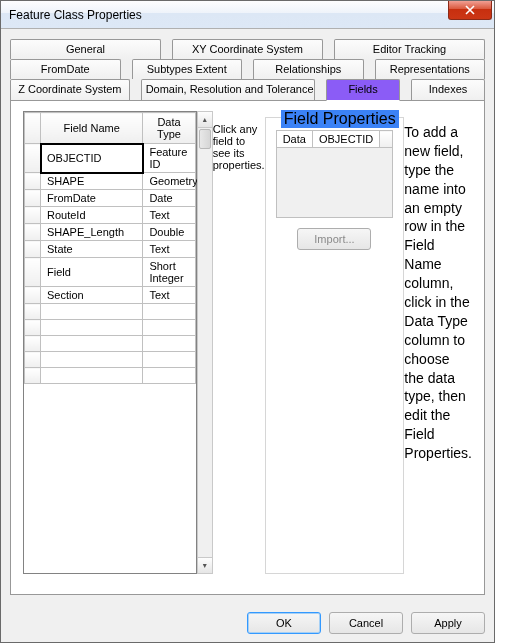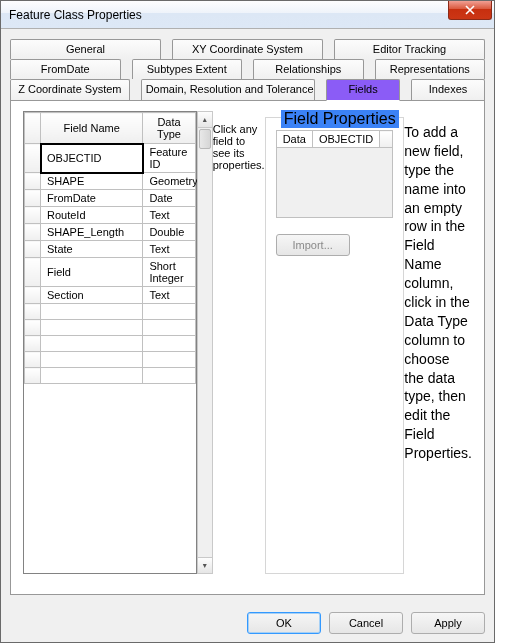--- a/index.html
+++ b/index.html
@@ -45,21 +45,21 @@
 
   .fieldprops { margin-top: 6px; border: 1px solid #d6d6d6; position: relative; padding: 12px 10px 10px 10px; width: 360px; }
   .fieldprops .legend { position: absolute; top: -8px; left: 15px; background: #3b82f6; padding: 0 3px; font-size: 16px; }
   .fp-grid { border: 1px solid #a3a3a3; border-collapse: collapse; width: 100%; background: #fff; }
   .fp-grid td { border: 1px solid #c0c0c0; padding: 2px 6px; height: 16px; font-size: 11px; }
   .fp-grid td.k { width: 170px; }
   .fp-grid td.v { }
   .fp-grid td.btncell { width: 20px; background: linear-gradient(to bottom,#fff,#efefef); }
   .fp-empty { height: 70px; background: #f0f0f0; border: 1px solid #c0c0c0; border-top: none; }
 
-  .import-row { display: flex; justify-content: flex-start; margin-top: 16px; }
+  .import-row { display: flex; justify-content: center; margin-top: 10px; }
   .btn { min-width: 74px; height: 22px; border: 1px solid #adadad; background: linear-gradient(to bottom,#f6f6f6,#e6e6e6); border-radius: 3px; font-size: 11px; padding: 0 10px; cursor: default; display: inline-flex; align-items: center; justify-content: center; }
   .btn.disabled { color: #8a8a8a; }
 
   .helptext { margin-top: 12px; font-size: 14px; line-height: 1.35; color: #000; }
 
   .footer { display: flex; justify-content: flex-end; gap: 8px; padding: 8px 9px; background: #f0f0f0; }
   .footer .btn { min-width: 74px; height: 22px; }
   .footer .btn.default { border: 1px solid #3399ff; box-shadow: 0 0 0 1px #a6d0f5 inset; }
 </style>
 </head>

